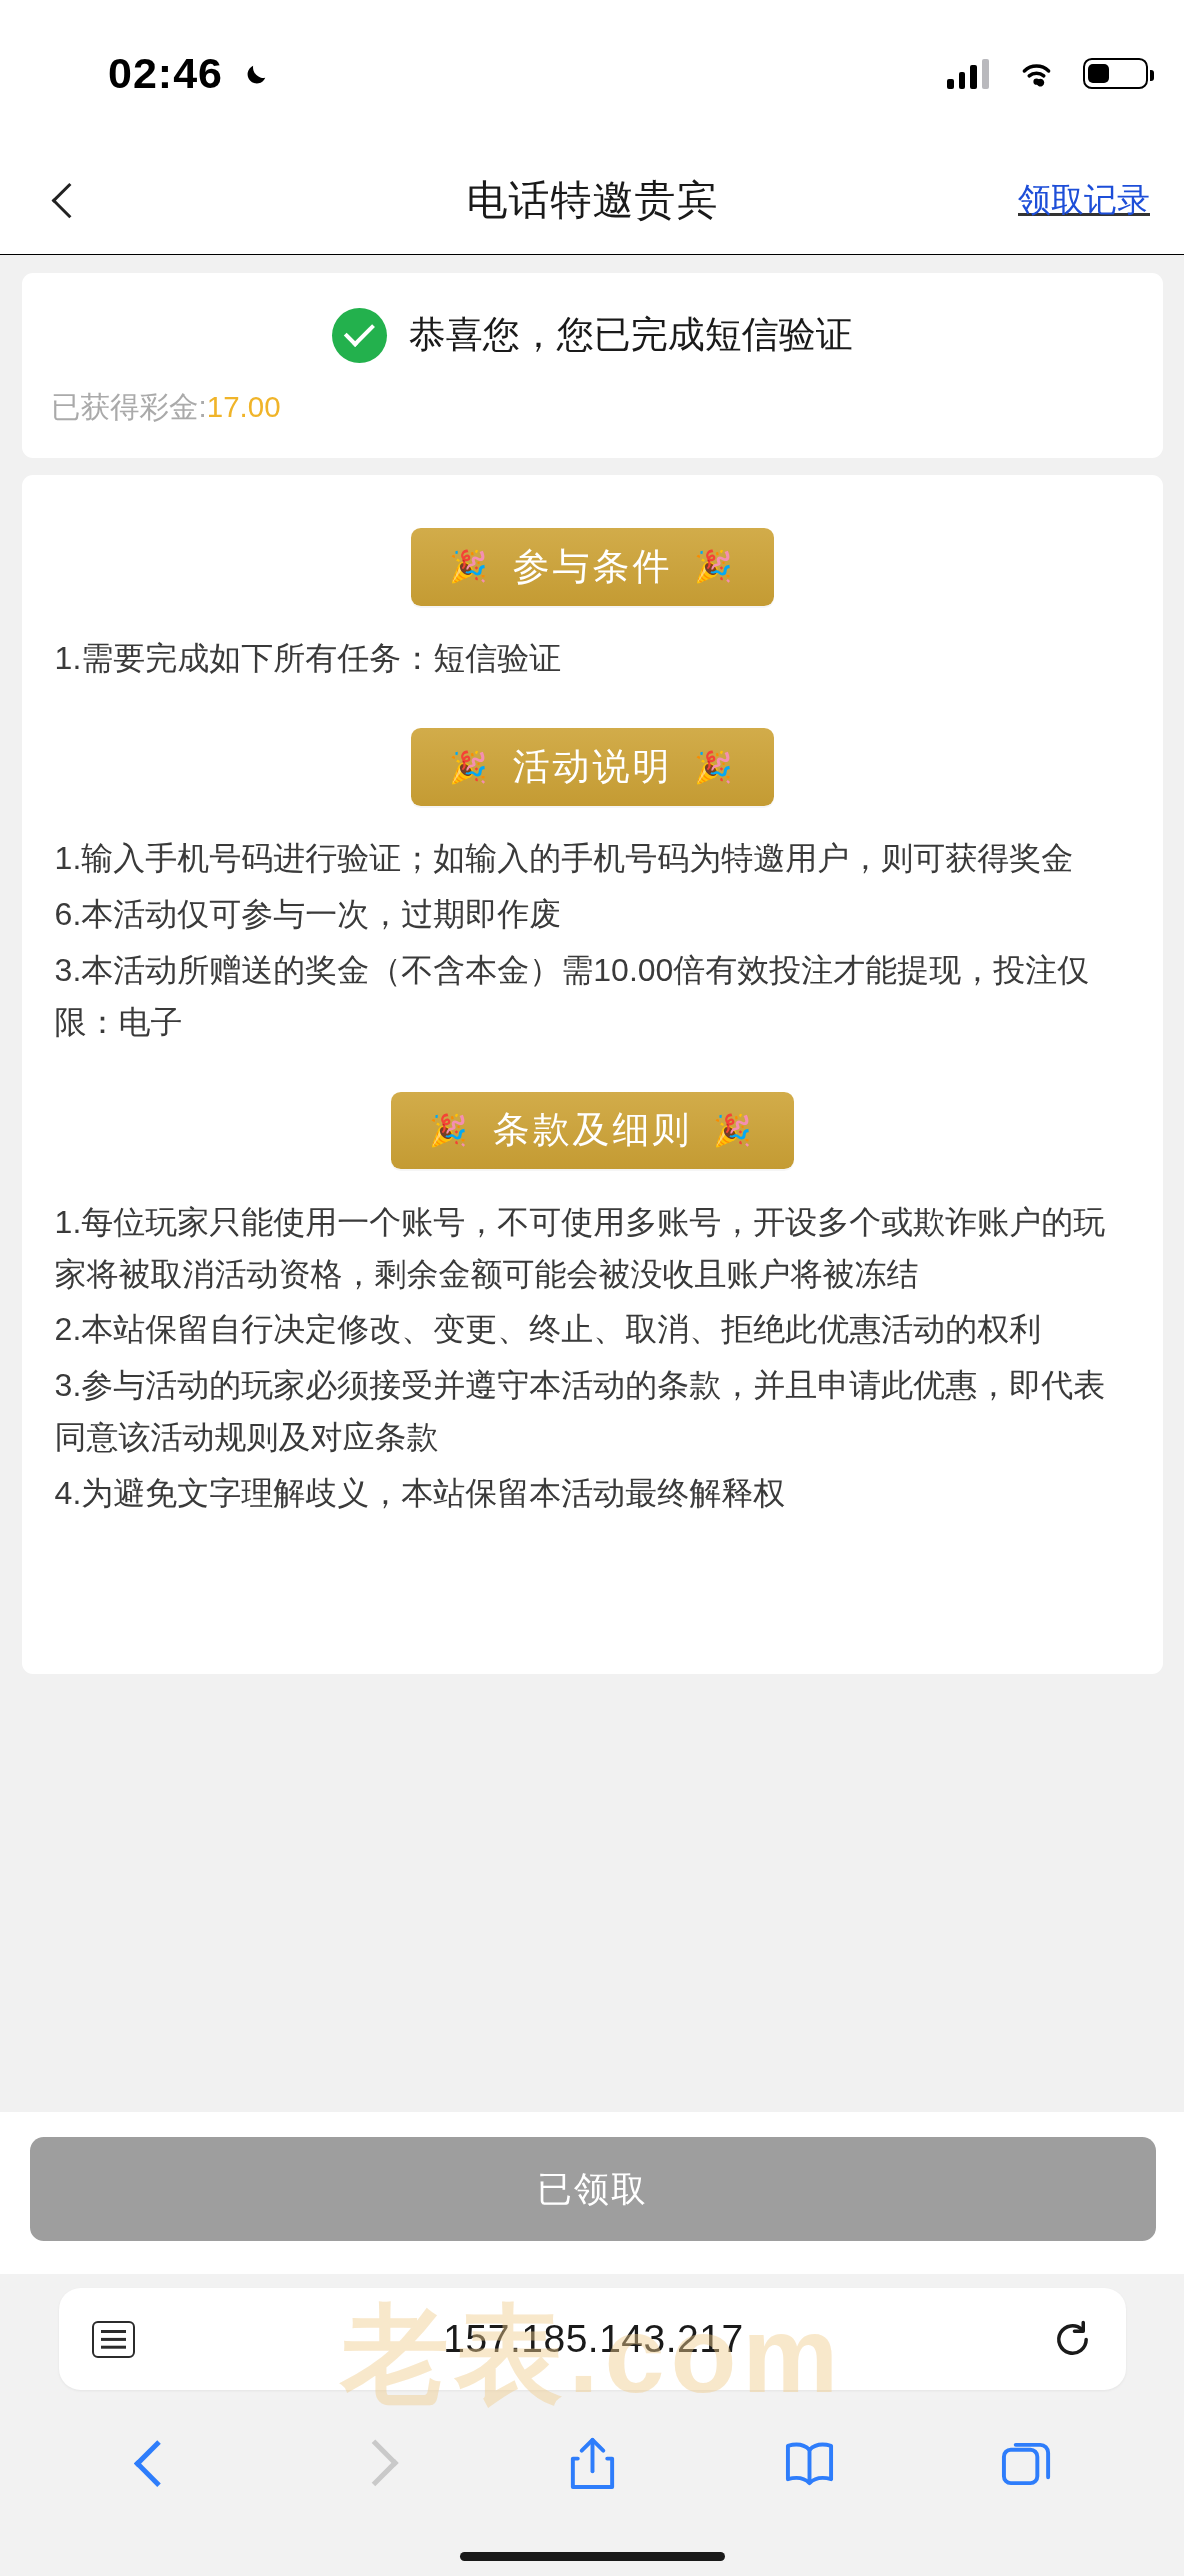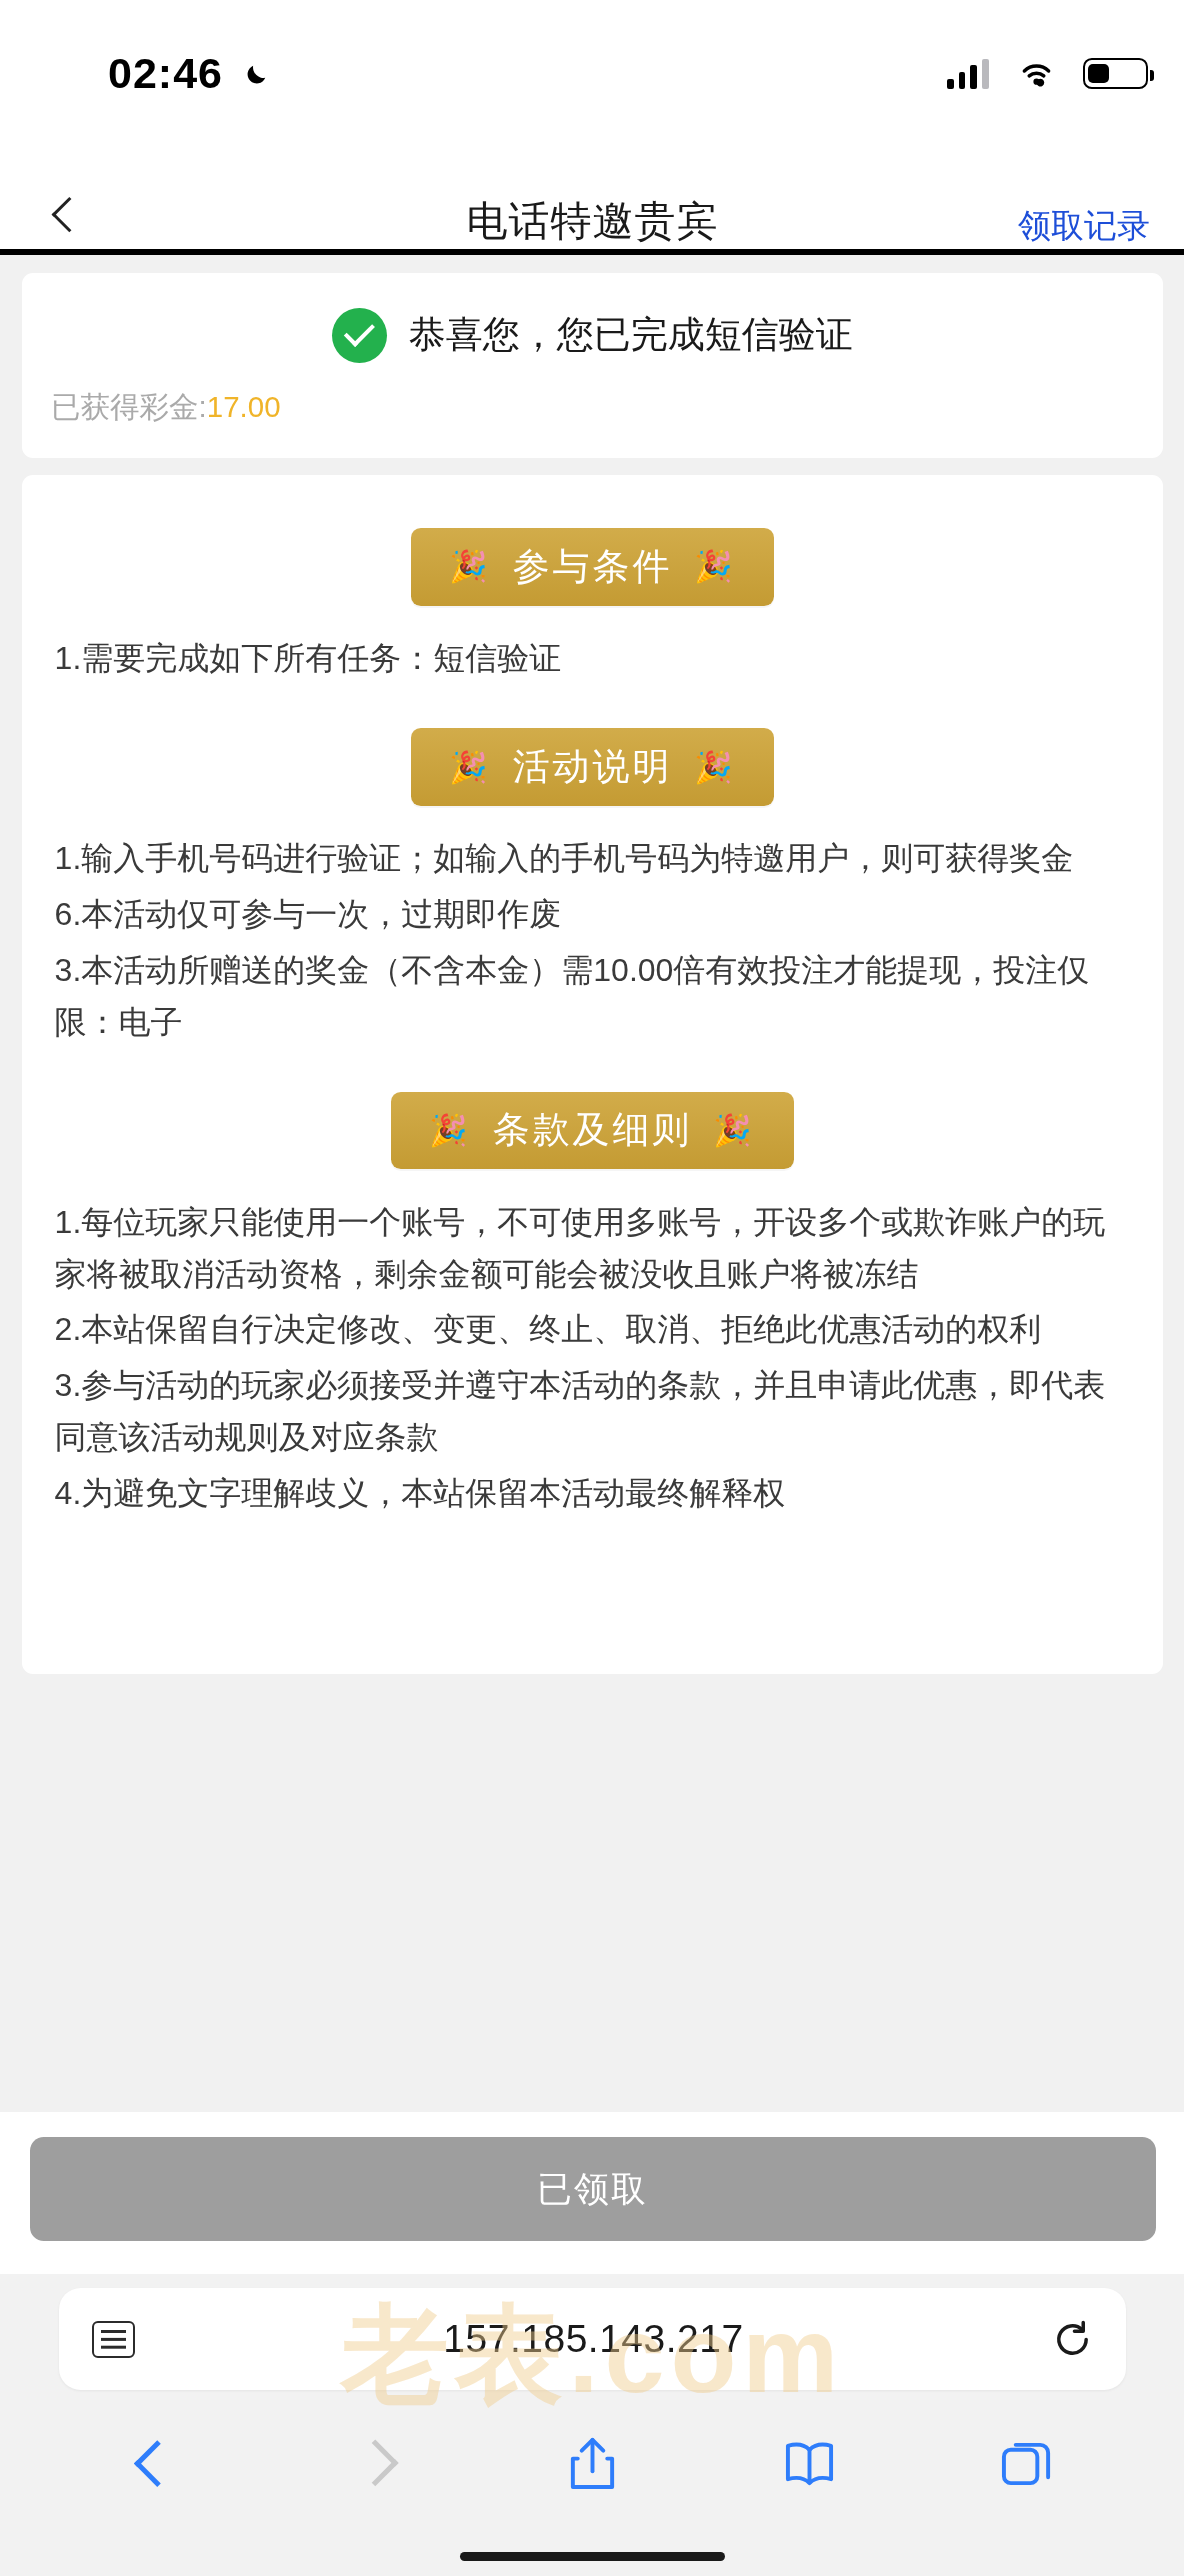--- a/index.html
+++ b/index.html
@@ -98,26 +98,27 @@
     height: 19.6px;
     background: #000;
     border-radius: 4.9px;
   }
 
   
   .navbar {
     height: 108px;
     background: #ffffff;
     display: flex;
-    align-items: flex-end;
+    align-items: center;
     justify-content: space-between;
     padding: 0 35px;
     box-sizing: border-box;
-    border-bottom: 6px solid #000000;
-    position: relative;
+    border-bottom: 1px solid #000000;
+    position: relative;
+    text-decoration: underline;
   }
   .nav-back {
     width: 69px;
     height: 69px;
     display: flex;
     align-items: center;
     justify-content: center;
   }
   .chev-left {
     width: 21.6px;

